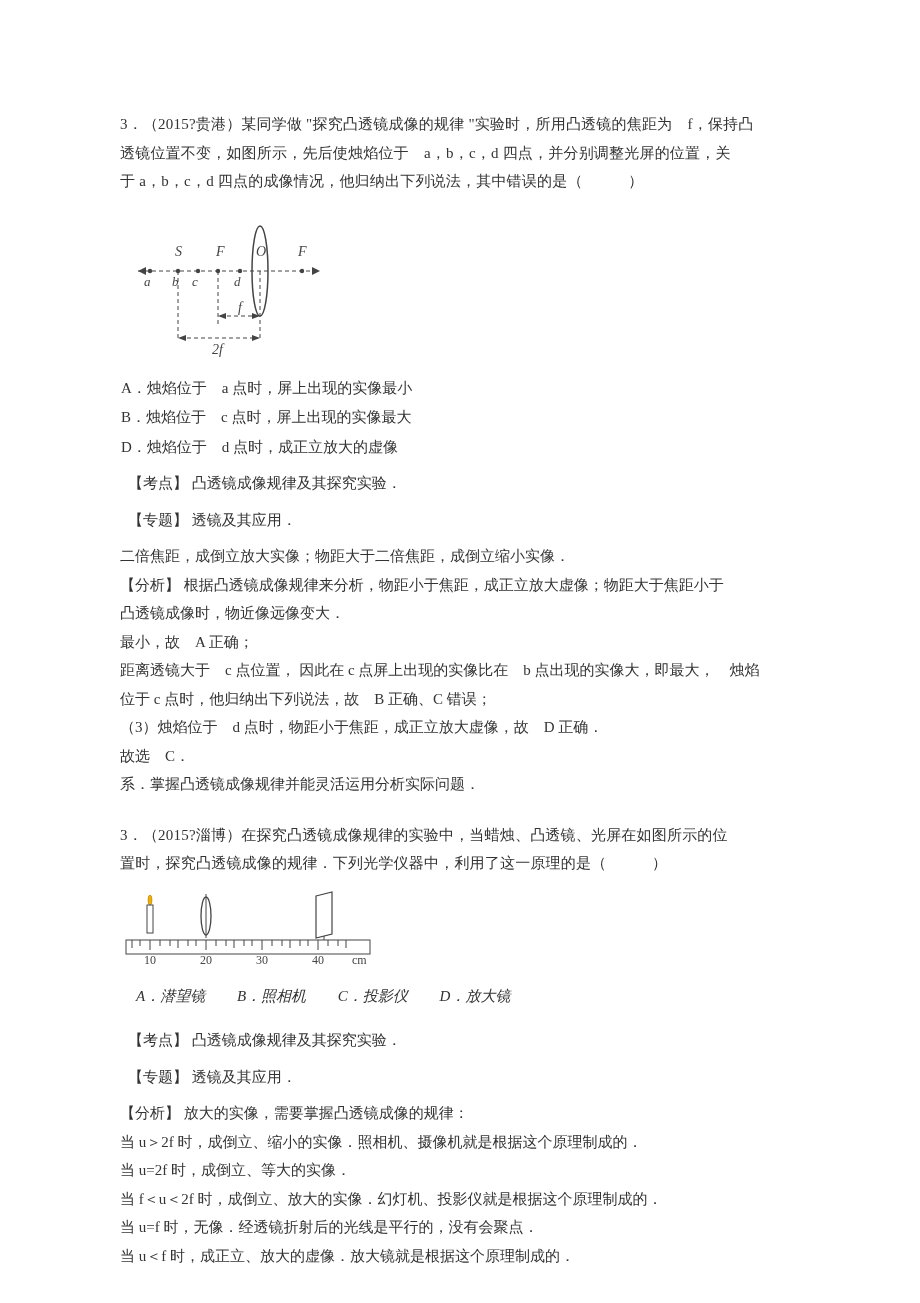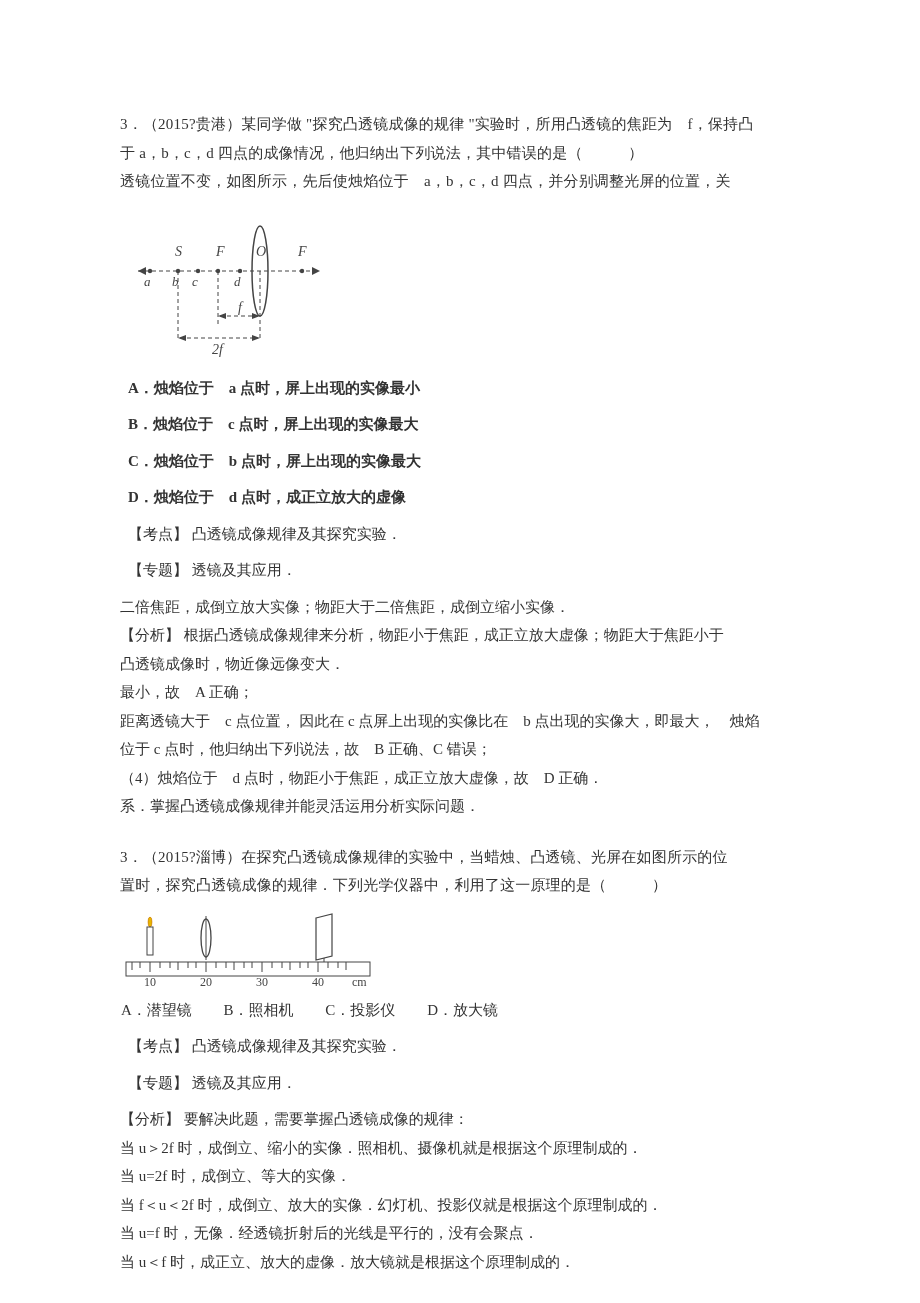--- a/index.html
+++ b/index.html
@@ -19,47 +19,47 @@
     position: relative;
   }
   .para {
     margin: 0;
     text-align: justify;
   }
   .diagram-block {
     margin: 10px 0 8px 0;
   }
   .option-line {
-    margin: 8px;
-    font-weight: bold;
+    margin: 1px;
   }
   .section-label {
     margin: 8px;
   }
   .spaced {
     letter-spacing: 0.2px;
   }
   .q4-options span {
     display: inline-block;
     margin-right: 28px;
   }
   .q4-options {
-    margin: 1px;
+    margin: 16px;
+    font-style: italic;
   }
   svg { display: block; }
   .ruler-svg { display: block; }
 </style>
 </head>
 <body>
 
 <div class="page">
 
   <p class="para spaced">3．（2015?贵港）某同学做 "探究凸透镜成像的规律 "实验时，所用凸透镜的焦距为　f，保持凸</p>
+  <p class="para spaced">透镜位置不变，如图所示，先后使烛焰位于　a，b，c，d 四点，并分别调整光屏的位置，关</p>
   <p class="para spaced">于 a，b，c，d 四点的成像情况，他归纳出下列说法，其中错误的是（　　　）</p>
-  <p class="para spaced">透镜位置不变，如图所示，先后使烛焰位于　a，b，c，d 四点，并分别调整光屏的位置，关</p>
 
   <div class="diagram-block">
     <svg width="210" height="160" viewBox="0 0 210 160">
 
       <ellipse cx="140" cy="65" rx="8" ry="45" fill="none" stroke="#444" stroke-width="1.5"></ellipse>
 
       <line x1="18" y1="65" x2="200" y2="65" stroke="#444" stroke-width="1.2" stroke-dasharray="4 3"></line>
       <polygon points="18,65 26,61 26,69" fill="#444"></polygon>
       <polygon points="200,65 192,61 192,69" fill="#444"></polygon>
 
@@ -93,31 +93,31 @@
 
       <line x1="60" y1="132" x2="138" y2="132" stroke="#444" stroke-width="1" stroke-dasharray="4 3"></line>
       <polygon points="58,132 66,129 66,135" fill="#444"></polygon>
       <polygon points="140,132 132,129 132,135" fill="#444"></polygon>
       <text x="92" y="148" font-size="14" fill="#444" font-style="italic">2f</text>
     </svg>
   </div>
 
   <p class="option-line">A．烛焰位于　a 点时，屏上出现的实像最小</p>
   <p class="option-line">B．烛焰位于　c 点时，屏上出现的实像最大</p>
-  <p class="option-line">C．烛焰位于　b 点时，屏上出现的实像最大</p>
   <p class="option-line">D．烛焰位于　d 点时，成正立放大的虚像</p>
   <p class="section-label">【考点】 凸透镜成像规律及其探究实验．</p>
   <p class="section-label">【专题】 透镜及其应用．</p>
   <p class="para">二倍焦距，成倒立放大实像；物距大于二倍焦距，成倒立缩小实像．</p>
   <p class="para">【分析】 根据凸透镜成像规律来分析，物距小于焦距，成正立放大虚像；物距大于焦距小于</p>
   <p class="para">凸透镜成像时，物近像远像变大．</p>
   <p class="para">最小，故　A 正确；</p>
   <p class="para">距离透镜大于　c 点位置， 因此在 c 点屏上出现的实像比在　b 点出现的实像大，即最大，　烛焰</p>
   <p class="para">位于 c 点时，他归纳出下列说法，故　B 正确、C 错误；</p>
-  <p class="para">（4）烛焰位于　d 点时，物距小于焦距，成正立放大虚像，故　D 正确．</p>
+  <p class="para">（3）烛焰位于　d 点时，物距小于焦距，成正立放大虚像，故　D 正确．</p>
+  <p class="para">故选　C．</p>
   <p class="para">系．掌握凸透镜成像规律并能灵活运用分析实际问题．</p>
 
   <div style="height:22px"></div>
 
   <p class="para spaced">3．（2015?淄博）在探究凸透镜成像规律的实验中，当蜡烛、凸透镜、光屏在如图所示的位</p>
   <p class="para spaced">置时，探究凸透镜成像的规律．下列光学仪器中，利用了这一原理的是（　　　）</p>
 
   <div class="diagram-block">
     <svg class="ruler-svg" width="260" height="78" viewBox="0 0 260 78">
 
@@ -169,20 +169,20 @@
 
   <p class="q4-options">
     <span>A．潜望镜</span>
     <span>B．照相机</span>
     <span>C．投影仪</span>
     <span>D．放大镜</span>
   </p>
 
   <p class="section-label">【考点】 凸透镜成像规律及其探究实验．</p>
   <p class="section-label">【专题】 透镜及其应用．</p>
-  <p class="para">【分析】 要解决此题，需要掌握凸透镜成像的规律：</p>
+  <p class="para">【分析】 放大的实像，需要掌握凸透镜成像的规律：</p>
   <p class="para">当 u＞2f 时，成倒立、缩小的实像．照相机、摄像机就是根据这个原理制成的．</p>
   <p class="para">当 u=2f 时，成倒立、等大的实像．</p>
   <p class="para">当 f＜u＜2f 时，成倒立、放大的实像．幻灯机、投影仪就是根据这个原理制成的．</p>
   <p class="para">当 u=f 时，无像．经透镜折射后的光线是平行的，没有会聚点．</p>
   <p class="para">当 u＜f 时，成正立、放大的虚像．放大镜就是根据这个原理制成的．</p>
 
 </div>
 
 </body></html>

